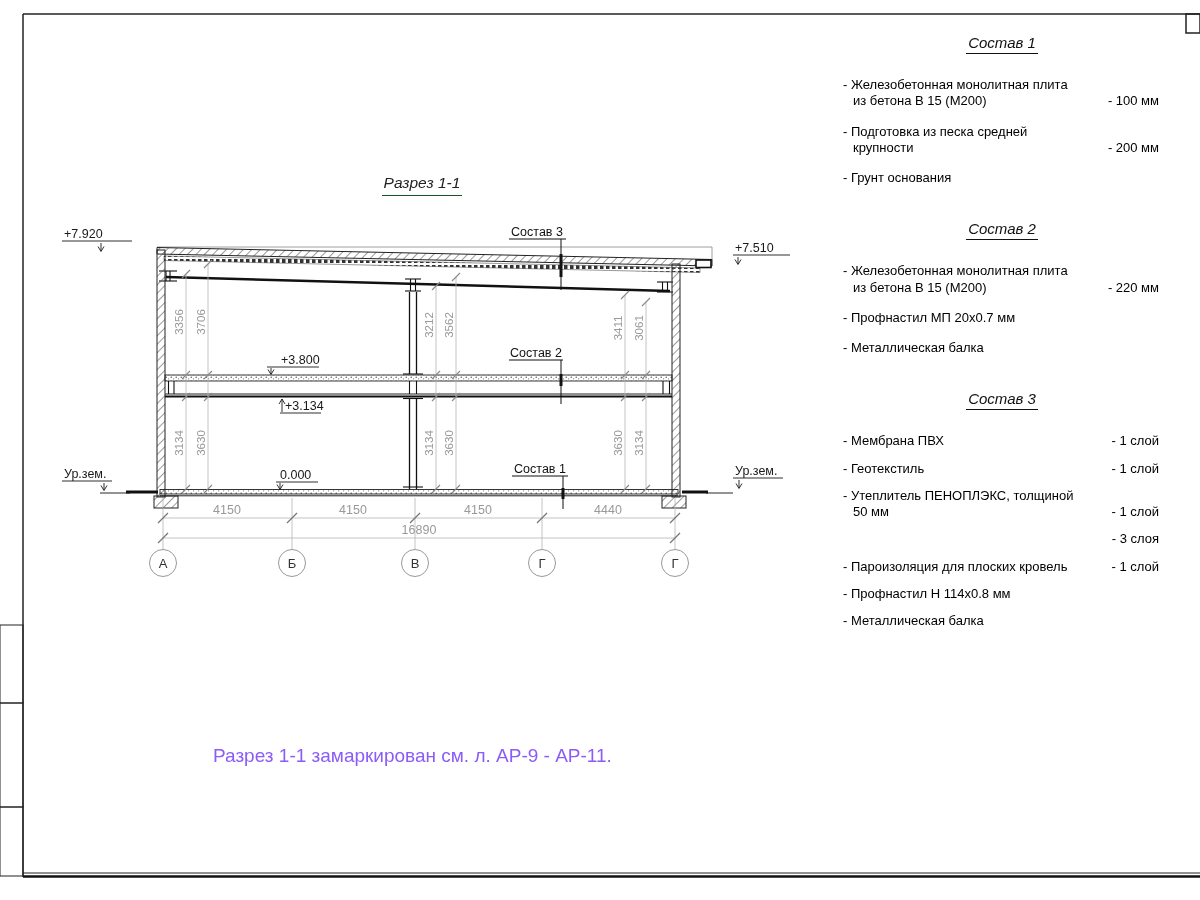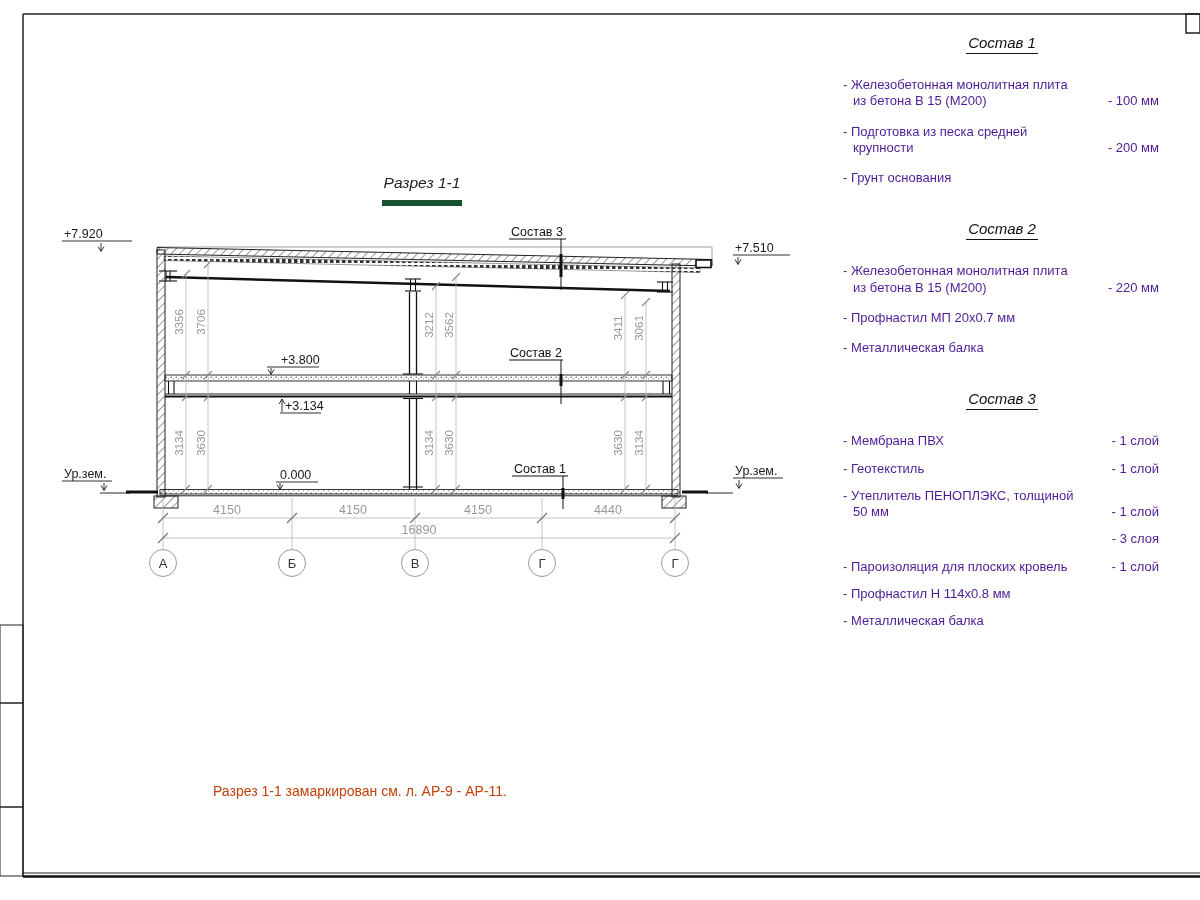--- a/index.html
+++ b/index.html
@@ -1,28 +1,28 @@
 <!DOCTYPE html>
 <html><head>
 <meta charset="utf-8">
 <style>
   html,body{margin:0;padding:0;background:#fff;}
   .page{position:relative;width:1200px;height:900px;background:#fff;overflow:hidden;
         font-family:"Liberation Sans",sans-serif;color:#1a1a1a;}
   svg{position:absolute;left:0;top:0;}
   .drawing-title{position:absolute;left:352px;top:174px;width:140px;text-align:center;
         font-size:15.5px;font-style:italic;color:#222;}
-  .drawing-title span{border-bottom:6px solid #14532d;padding:0 2px 9px 2px;}
-  .footnote{position:absolute;left:213px;top:783px;font-size:14px;color:#c2410c;}
+  .drawing-title span{border-bottom:1px solid #14532d;padding:0 2px 4px 2px;}
+  .footnote{position:absolute;left:213px;top:745px;font-size:19px;color:#8b5cf6;}
   .comp-col{position:absolute;left:843px;top:34px;width:318px;}
   .comp-section{margin:0 0 0 0;}
   .comp-section + .comp-section{margin-top:34px;}
   .comp-title{text-align:center;font-size:15px;font-style:italic;color:#111;margin-bottom:26px;}
   .comp-title span{border-bottom:1px solid #111;padding:0 2px 2px 2px;}
-  .comp-item{display:flex;align-items:flex-end;margin-bottom:14px;font-size:13px;line-height:1.25;color:#4c1d95;}
+  .comp-item{display:flex;align-items:flex-end;margin-bottom:14px;font-size:13px;line-height:1.25;color:#000000;}
   .comp-s3 .comp-item{margin-bottom:11px;}
   .item-name{width:228px;padding-left:10px;text-indent:-10px;}
   .item-value{margin-left:auto;white-space:nowrap;padding-right:2px;}
 </style>
 </head>
 <body>
 
 <div class="page">
 
 <svg width="1200" height="900" viewBox="0 0 1200 900">

